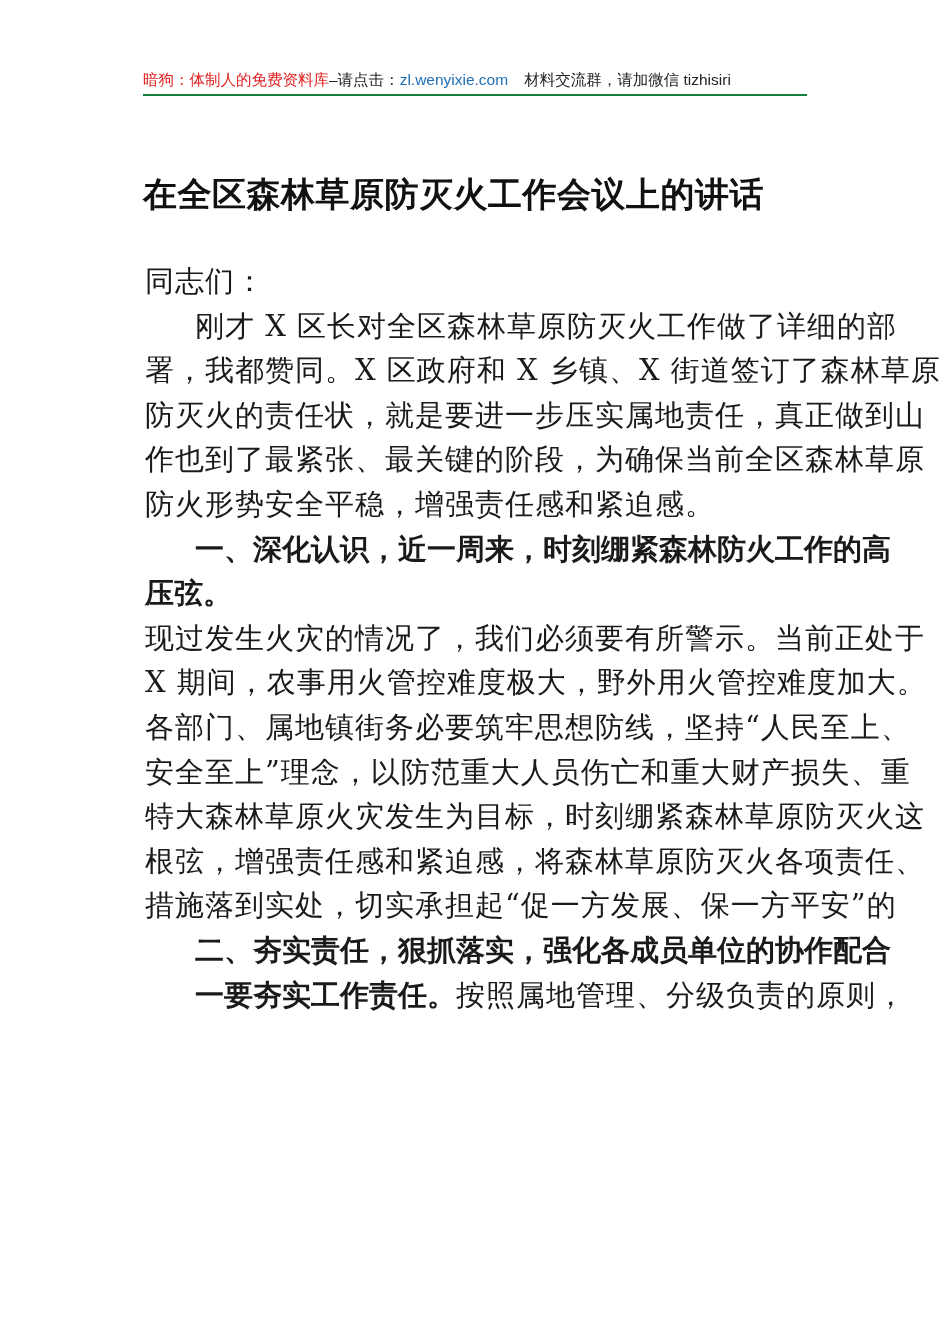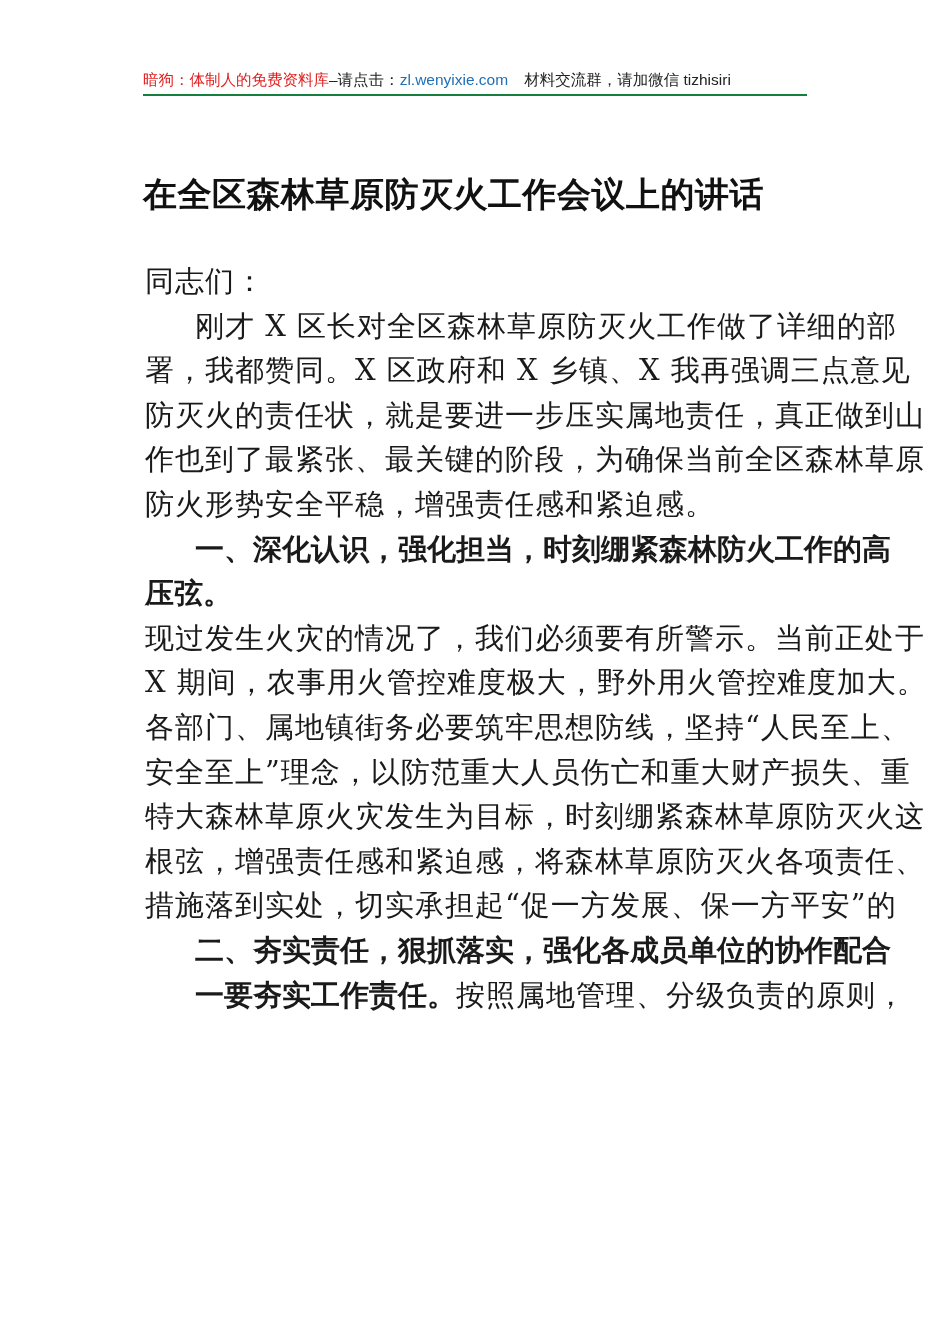--- a/index.html
+++ b/index.html
@@ -39,25 +39,25 @@
 
 <div class="header">
   <span class="red">暗狗：体制人的免费资料库</span><span class="dark">–请点击：</span><span class="link">zl.wenyixie.com</span><span class="gap"></span><span class="dark">材料交流群，请加微信 tizhisiri</span>
 </div>
 
 <div class="title">在全区森林草原防灭火工作会议上的讲话</div>
 
 <div class="body">
   <div class="line last">同志们：</div>
   <div class="line indent">刚才 X 区长对全区森林草原防灭火工作做了详细的部</div>
-  <div class="line">署，我都赞同。X 区政府和 X 乡镇、X 我再强调三点意见</div>
+  <div class="line">署，我都赞同。X 区政府和 X 乡镇、X 街道签订了森林草原</div>
   <div class="line">防灭火的责任状，就是要进一步压实属地责任，真正做到山</div>
   <div class="line">作也到了最紧张、最关键的阶段，为确保当前全区森林草原</div>
   <div class="line last">防火形势安全平稳，增强责任感和紧迫感。</div>
-  <div class="line indent heading">一、深化认识，强化担当，时刻绷紧森林防火工作的高</div>
+  <div class="line indent heading">一、深化认识，近一周来，时刻绷紧森林防火工作的高</div>
   <div class="line last heading">压弦。</div>
   <div class="line">现过发生火灾的情况了，我们必须要有所警示。当前正处于</div>
   <div class="line"> X 期间，农事用火管控难度极大，野外用火管控难度加大。</div>
   <div class="line">各部门、属地镇街务必要筑牢思想防线，坚持“人民至上、</div>
   <div class="line">安全至上”理念，以防范重大人员伤亡和重大财产损失、重</div>
   <div class="line">特大森林草原火灾发生为目标，时刻绷紧森林草原防灭火这</div>
   <div class="line">根弦，增强责任感和紧迫感，将森林草原防灭火各项责任、</div>
   <div class="line">措施落到实处，切实承担起“促一方发展、保一方平安”的</div>
   <div class="line indent heading">二、夯实责任，狠抓落实，强化各成员单位的协作配合</div>
   <div class="line indent"><span class="bold-lead">一要夯实工作责任。</span><span>按照属地管理、分级负责的原则，</span></div>

